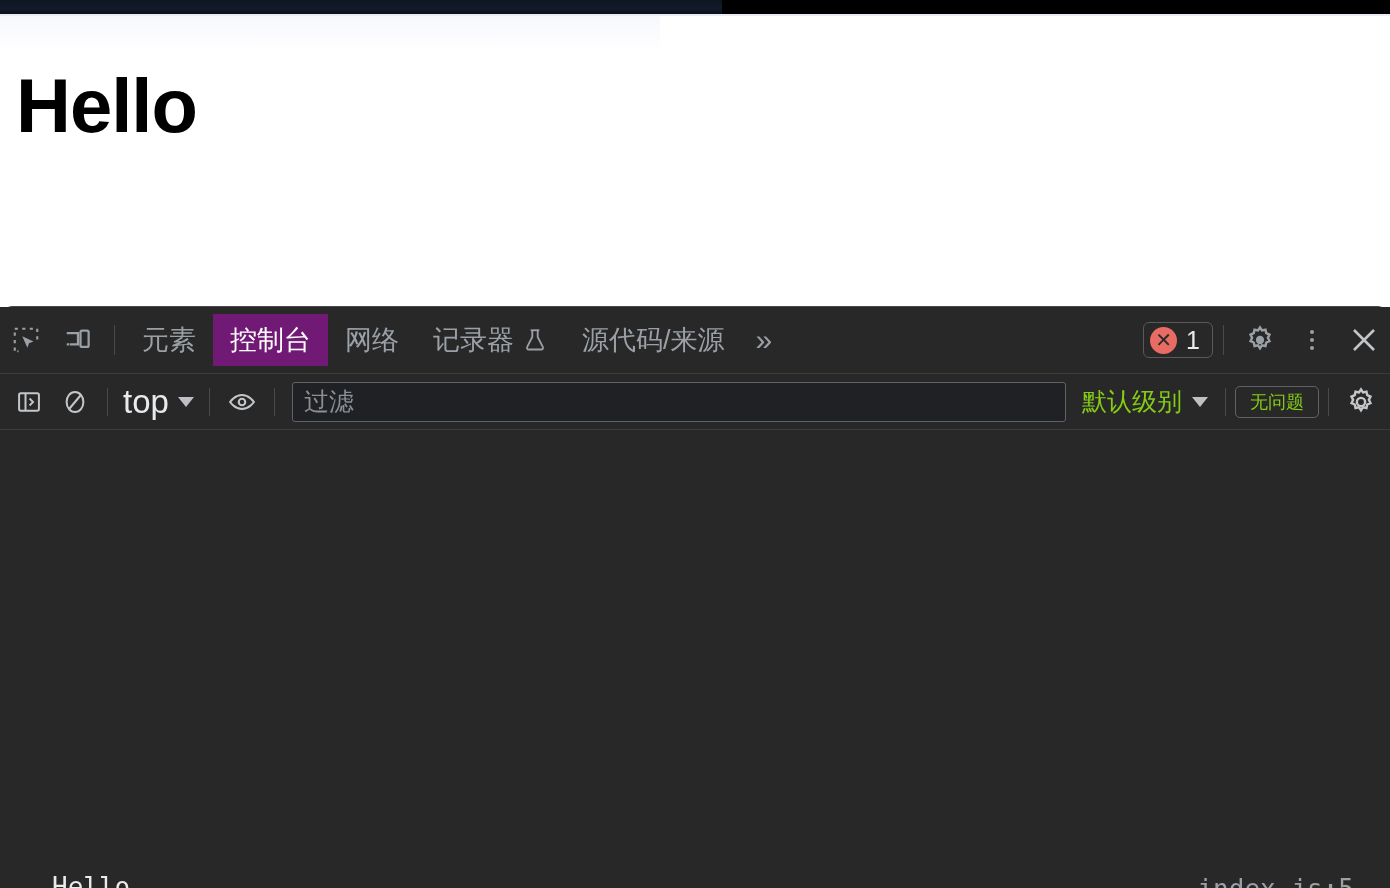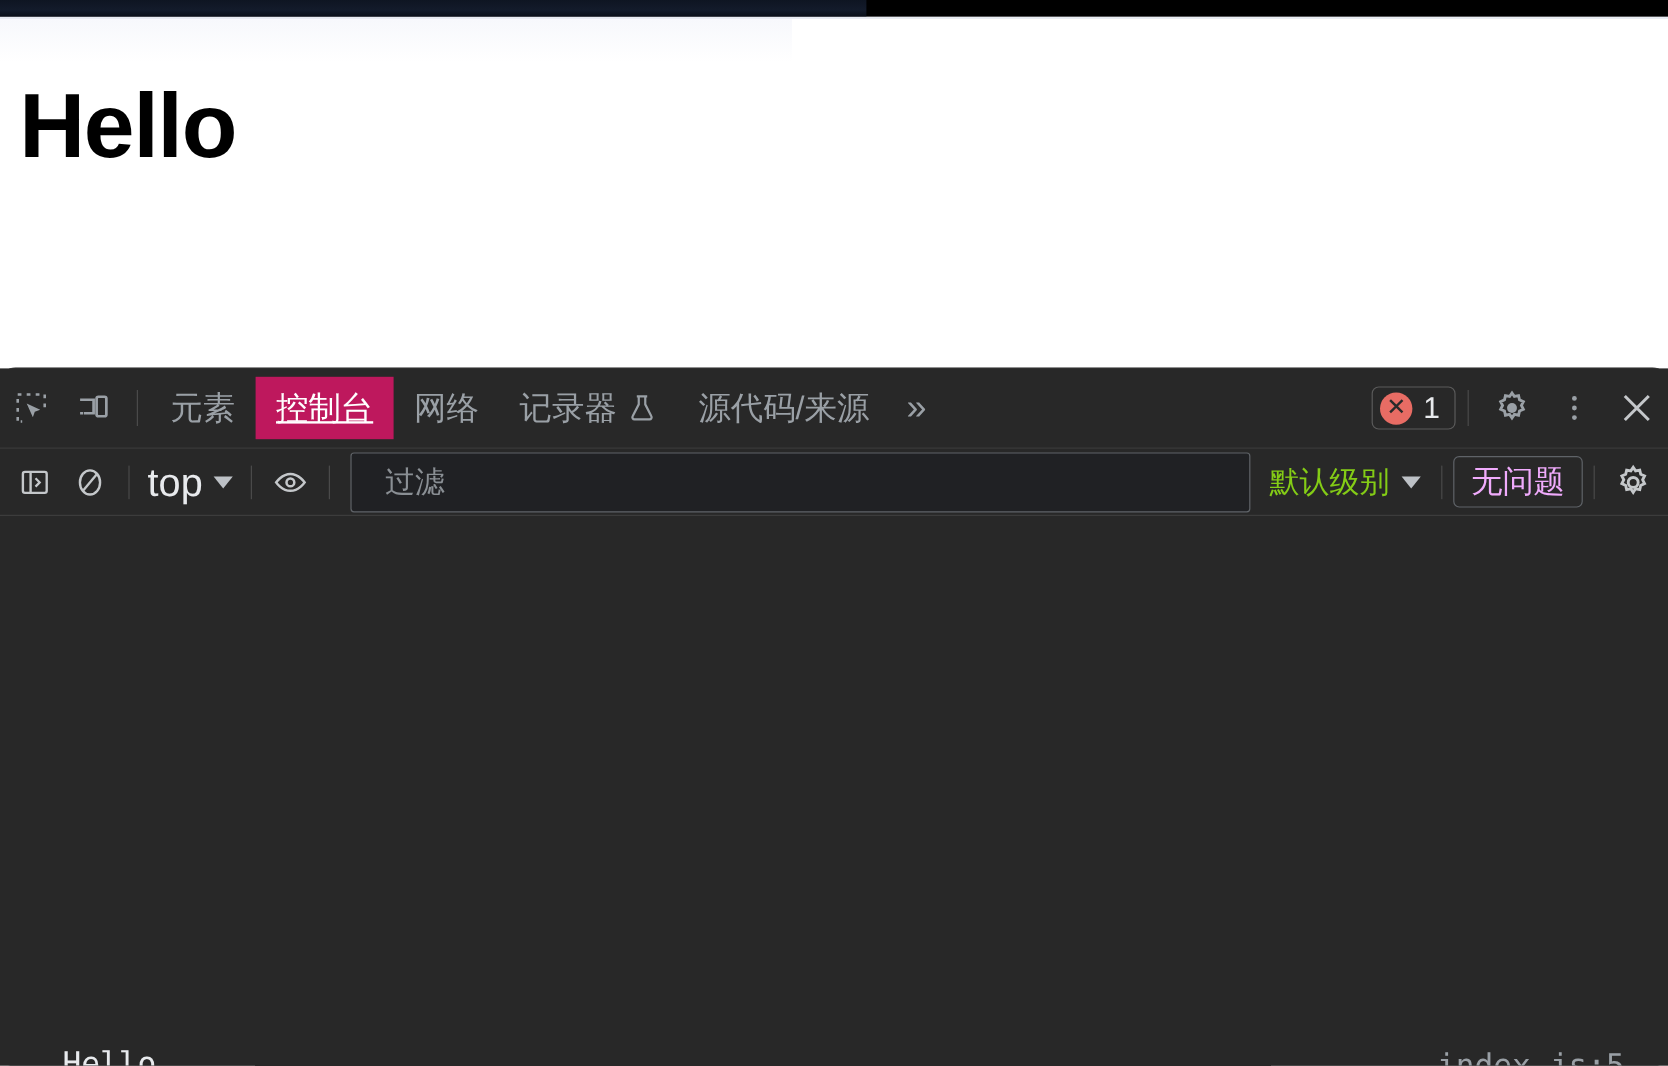--- a/index.html
+++ b/index.html
@@ -30,21 +30,21 @@
 
   
   .tabstrip{position:relative;height:66px;background:#282828;
     border-bottom:1px solid #3c3c3c;display:flex;align-items:center;}
   .tb-icon{width:52px;height:52px;display:flex;align-items:center;justify-content:center;
     color:#9aa0a6;flex:0 0 auto;}
   .tb-icon svg{display:block;}
   .vsep{width:1px;height:30px;background:#4a4a4a;margin:0 10px;flex:0 0 auto;}
   .tab{height:52px;display:flex;align-items:center;padding:0 17px;color:#9aa0a6;
     font-size:27px;white-space:nowrap;flex:0 0 auto;}
-  .tab.active{background:#be185d;color:#fff;text-decoration:underline;}
+  .tab.active{background:#701a75;color:#fff;}
   .tab .flask{margin-left:8px;display:inline-flex;}
   .chev-more{color:#9aa0a6;font-size:30px;padding:0 14px;letter-spacing:-3px;}
   .spacer{flex:1 1 auto;}
   .errbadge{display:flex;align-items:center;gap:9px;border:1px solid #5a5a5a;
     border-radius:6px;padding:3px 12px 3px 6px;height:36px;box-sizing:border-box;}
   .errdot{width:27px;height:27px;border-radius:50%;background:#e86c64;
     display:flex;align-items:center;justify-content:center;color:#2a2a2a;
     font-size:20px;font-weight:700;line-height:1;}
   .errcount{color:#e8eaed;font-size:25px;}
   .kebab{display:flex;flex-direction:column;gap:4px;align-items:center;}
@@ -52,26 +52,26 @@
 
   
   .filterstrip{position:relative;height:55px;background:#282828;
     border-bottom:1px solid #3c3c3c;display:flex;align-items:center;padding:0 6px;}
   .fs-icon{width:46px;height:46px;display:flex;align-items:center;justify-content:center;
     color:#9aa0a6;flex:0 0 auto;}
   .ctxsel{display:flex;align-items:center;gap:9px;color:#e8eaed;font-size:33px;
     padding:0 6px;flex:0 0 auto;}
   .caret{width:0;height:0;border-left:8px solid transparent;border-right:8px solid transparent;
     border-top:10px solid #bdc1c6;}
-  .filterbox{flex:1 1 auto;height:50px;background:#202124;border:1px solid #5f6368;
-    border-radius:3px;display:flex;align-items:center;padding:0 28px;margin:0 8px;
+  .filterbox{flex:1 1 auto;height:40px;background:#202124;border:1px solid #5f6368;
+    border-radius:3px;display:flex;align-items:center;padding:0 11px;margin:0 8px;
     color:#8a8f94;font-size:25px;box-sizing:border-box;min-width:0;}
   .levelsel{display:flex;align-items:center;gap:10px;color:#84cc16;font-size:25px;
     padding:0 8px;flex:0 0 auto;}
-  .noissues{border:1px solid #5f6368;border-radius:5px;color:#f0abfc;font-size:26px;
+  .noissues{border:1px solid #5f6368;border-radius:5px;color:#84cc16;font-size:18px;
     padding:3px 14px;flex:0 0 auto;}
   .vsep2{width:1px;height:28px;background:#4a4a4a;margin:0 9px;flex:0 0 auto;}
 
   
   .console{position:relative;height:460px;background:#282828;overflow:hidden;
     font-family:"DejaVu Sans Mono","Liberation Mono",monospace;font-size:26px;}
   .srcline{position:absolute;right:36px;top:444px;color:#9aa0a6;font-size:26px;
     text-decoration:underline;font-family:"DejaVu Sans Mono","Liberation Mono",monospace;}
   .l-hello{position:absolute;left:52px;top:442px;color:#e8eaed;}
 </style>

